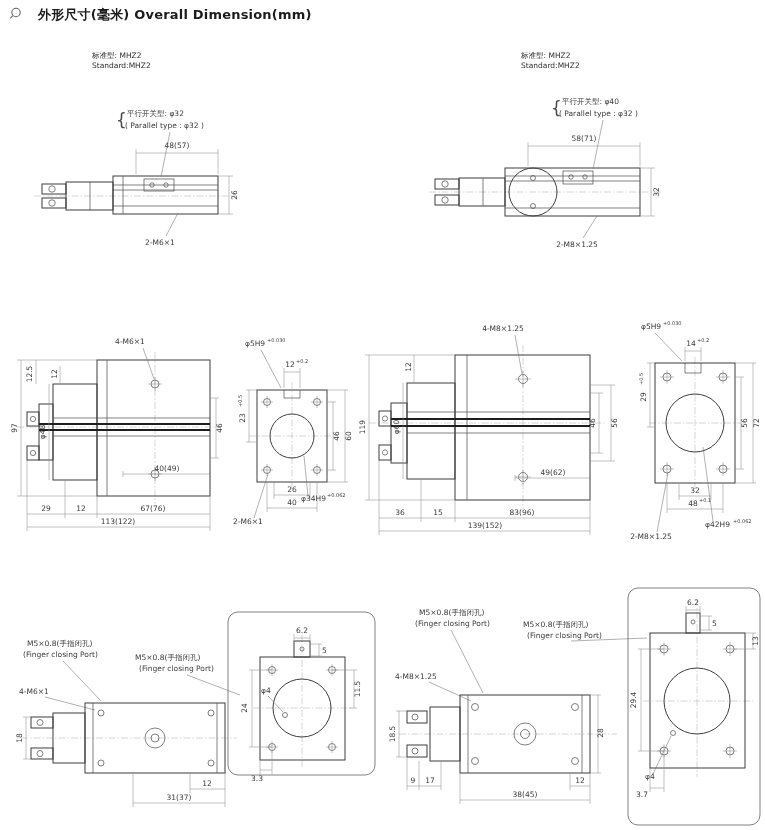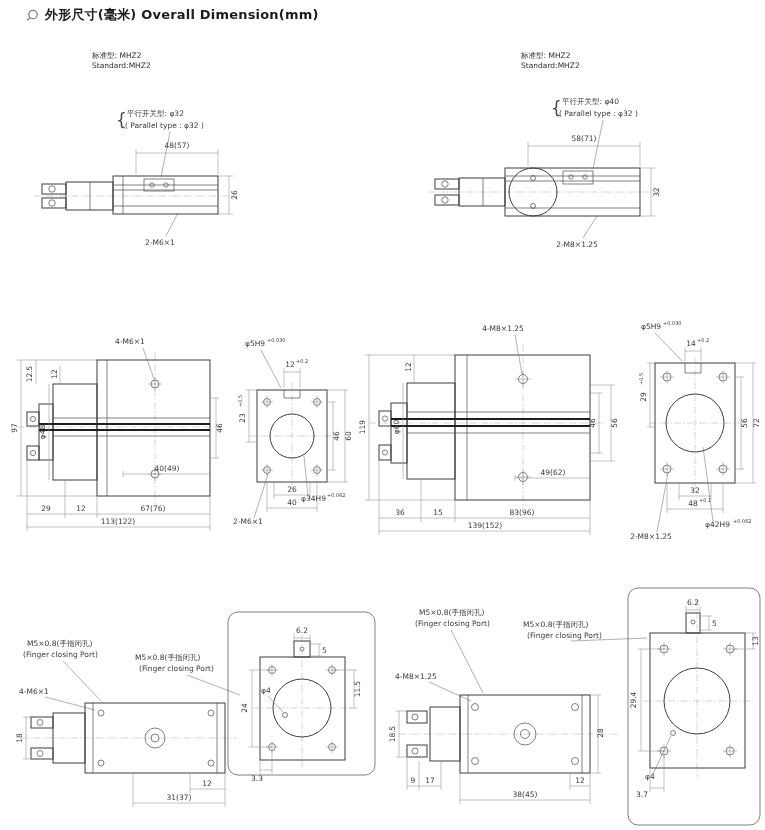--- a/index.html
+++ b/index.html
@@ -1,17 +1,17 @@
 <!DOCTYPE html>
 <html><head>
 <meta charset="utf-8">
 <style>
   html,body{margin:0;padding:0;background:#fff}
   .sheet{position:relative;width:765px;height:830px;background:#fff;font-family:"Liberation Sans",sans-serif;overflow:hidden}
-  .hdr{position:absolute;left:25px;top:6px;display:flex;align-items:center;gap:5px}
+  .hdr{position:absolute;left:8px;top:6px;display:flex;gap:15px}
   .hdr .title{font-size:13px;font-weight:bold;color:#1c1c1c;letter-spacing:.2px;font-family:"DejaVu Sans","Liberation Sans",sans-serif}
   svg.drw{position:absolute;overflow:visible}
   .o{stroke:#3d3d3d;stroke-width:1;fill:none}
   .o2{stroke:#4a4a4a;stroke-width:.7;fill:none}
   .bold{stroke:#1e1e1e;stroke-width:2;fill:none}
   .dim{stroke:#8f8f8f;stroke-width:.55;fill:none}
   .ldr{stroke:#6f6f6f;stroke-width:.55;fill:none}
   .cl{stroke:#b3b3b3;stroke-width:.55;fill:none;stroke-dasharray:7 2 1.5 2}
   text{font-family:"DejaVu Sans","Liberation Sans",sans-serif;font-size:7.5px;fill:#3a3a3a}
   .tc{text-anchor:middle}

